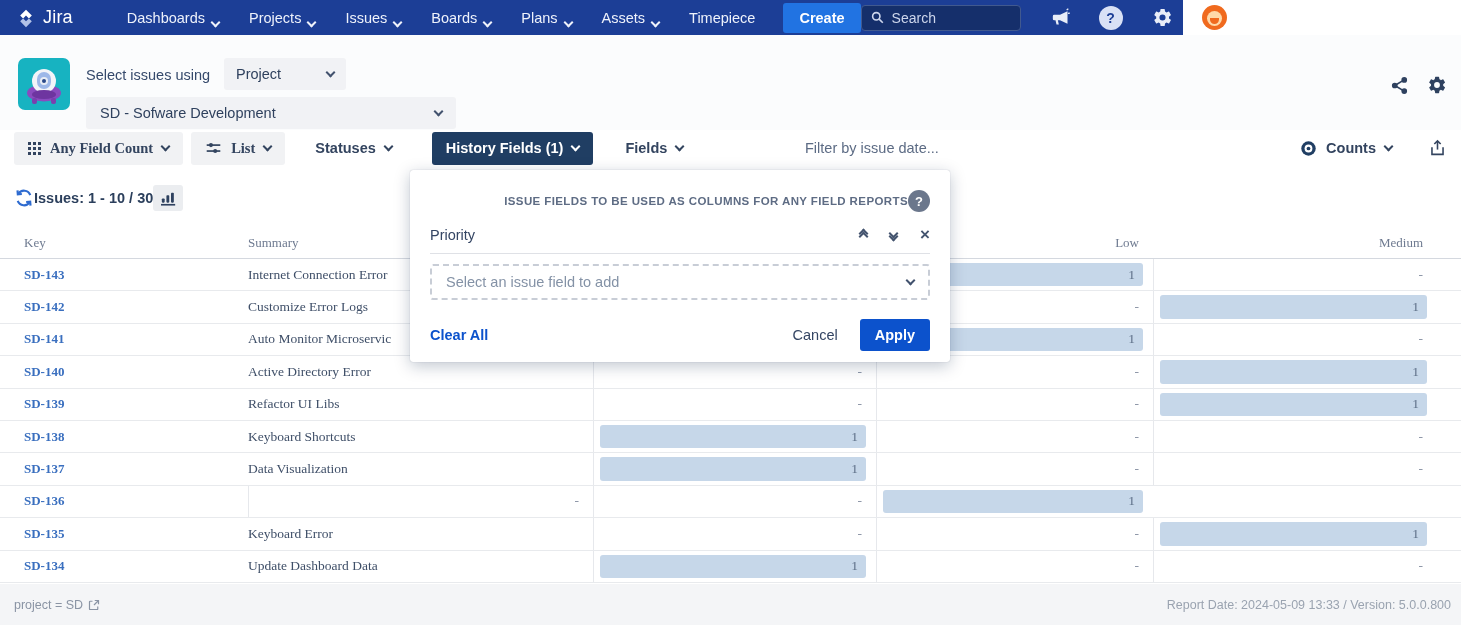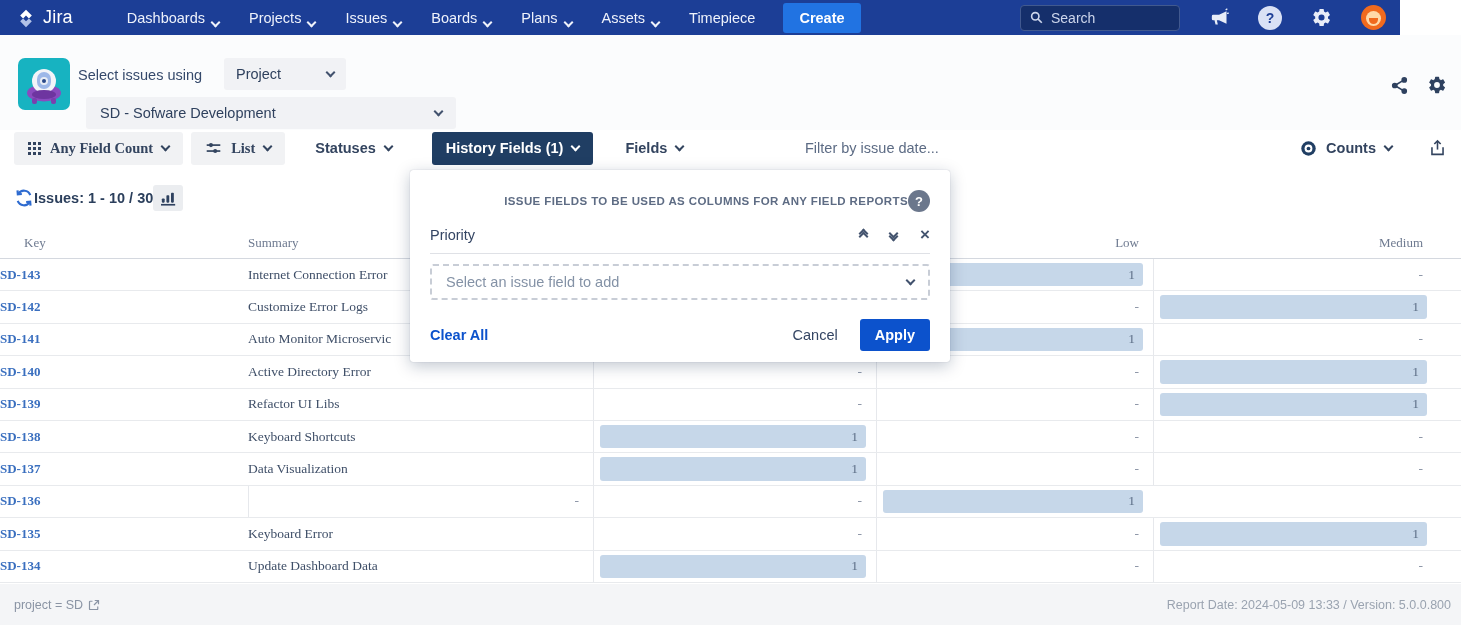--- a/index.html
+++ b/index.html
@@ -1,21 +1,21 @@
 <!DOCTYPE html>
 <html><head>
 <meta charset="utf-8">
 <style>
   * { margin:0; padding:0; box-sizing:border-box; }
   html,body { width:1461px; height:625px; overflow:hidden; }
   body { font-family:"Liberation Sans", sans-serif; background:#ffffff; position:relative; }
   .app { position:relative; width:1461px; height:625px; background:#ffffff; }
 
   
-  .navbar { position:absolute; top:0; left:0; width:1400px; height:35px; background:#1c3e96;
+  .navbar { position:absolute; top:0; left:0; width:1183px; height:35px; background:#1c3e96;
             display:flex; align-items:center; color:#fff; }
   .logo { display:flex; align-items:center; gap:7px; padding:0 14px 0 16px; }
   .logo-mark { width:20px; height:20px; }
   .logo-text { font-size:18px; font-weight:500; letter-spacing:.2px; }
   .nav-menus { display:flex; align-items:center; gap:30px; margin-left:40px; }
   .nav-item { display:flex; align-items:flex-end; gap:7px; font-size:14.5px; font-weight:500; color:#eef2fb; cursor:pointer; }
   .chev { width:7px; height:7px; border-right:2px solid currentColor; border-bottom:2px solid currentColor;
           transform:rotate(45deg); display:inline-block; margin-top:-3px; }
   .create-btn { margin-left:28px; background:#2173e2; color:#fff; font-size:14.5px; font-weight:600;
                 padding:7px 16px; border-radius:3px; border:none; cursor:pointer; }
@@ -26,21 +26,21 @@
   .nav-icon { color:#e8edf8; display:flex; align-items:center; justify-content:center; cursor:pointer; }
   .help-circle { width:24px; height:24px; border-radius:50%; background:#d9e1f5; color:#1c3e96;
                  font-weight:700; font-size:14px; display:flex; align-items:center; justify-content:center; cursor:pointer; }
   .avatar { width:25px; height:25px; border-radius:50%; background:#f06a1e; position:relative; overflow:hidden; cursor:pointer; }
   .avatar::after { content:""; position:absolute; left:5px; top:6px; width:15px; height:15px; border-radius:50%; background:#ffd9a8; }
   .avatar::before { content:""; position:absolute; left:8px; top:13px; width:9px; height:6px; border-radius:0 0 8px 8px; background:#f06a1e; z-index:1; }
 
   
   .page-head { position:absolute; top:35px; left:0; width:1461px; height:95px; background:#fbfcfd; }
   .app-icon { position:absolute; left:18px; top:23px; width:52px; height:52px; border-radius:7px; background:#17b3c1; }
-  .sel-label { position:absolute; left:78px; top:32px; font-size:14.5px; color:#35496b; }
+  .sel-label { position:absolute; left:86px; top:32px; font-size:14.5px; color:#35496b; }
   .mode-dd { position:absolute; left:224px; top:23px; width:122px; height:32px; background:#f1f2f5; border-radius:3px;
              display:flex; align-items:center; justify-content:space-between; padding:0 12px; font-size:14.5px; color:#2f415e; cursor:pointer; }
   .proj-dd { position:absolute; left:86px; top:62px; width:370px; height:32px; background:#f1f2f5; border-radius:3px;
              display:flex; align-items:center; justify-content:space-between; padding:0 14px; font-size:14.5px; color:#2f415e; cursor:pointer; }
   .head-icons { position:absolute; right:14px; top:40px; display:flex; gap:18px; color:#2e415f; }
   .head-icons .hi { cursor:pointer; display:flex; align-items:center; }
 
   
   .toolbar { position:absolute; top:130px; left:0; width:1461px; height:36px; display:flex; align-items:center; padding:0 14px; }
   .tbtn { display:flex; align-items:center; gap:9px; height:33px; padding:0 14px; border-radius:3px;
@@ -57,21 +57,21 @@
   .issues-label { font-size:14.5px; color:#2b3f5c; }
   .chart-btn { width:30px; height:26px; background:#ebedf0; border-radius:3px; display:flex; align-items:center; justify-content:center; cursor:pointer; }
 
   
   .table { position:absolute; top:228px; left:0; width:1461px; }
   .thead, .trow { display:grid; grid-template-columns:248px 345px 283px 277px 284px; }
   .thead { height:31px; align-items:center; border-bottom:1px solid #d4d8df; color:#6e7a90; font-size:13px; }
   .trow { height:32.4px; align-items:center; border-bottom:1px solid #e8eaed; font-size:13.5px; }
   .td, .th { height:100%; display:flex; align-items:center;font-family:Liberation Serif, serif; }
   .th.c0 { padding-left:24px; }
-  .td.c0 { }
+  .td.c0 { padding-left:24px; }
   .th.num, .td.num { justify-content:flex-end; padding-right:14px; }
   .td.num { border-left:1px solid #e6e8ec; position:relative; }
   .key a { color:#3a6fbf; font-weight:700; font-size:13px; text-decoration:none; cursor:pointer; }
   .summary { color:#3f4f68; }
   .dash { color:#8a94a6; }
   .bar { position:absolute; left:6px; right:10px; top:4px; bottom:4px; background:#c6d7e9; border-radius:3px;
          display:flex; align-items:center; justify-content:flex-end; padding-right:8px; }
   .bar span { color:#5f7189; font-size:13.5px; }
 
   

